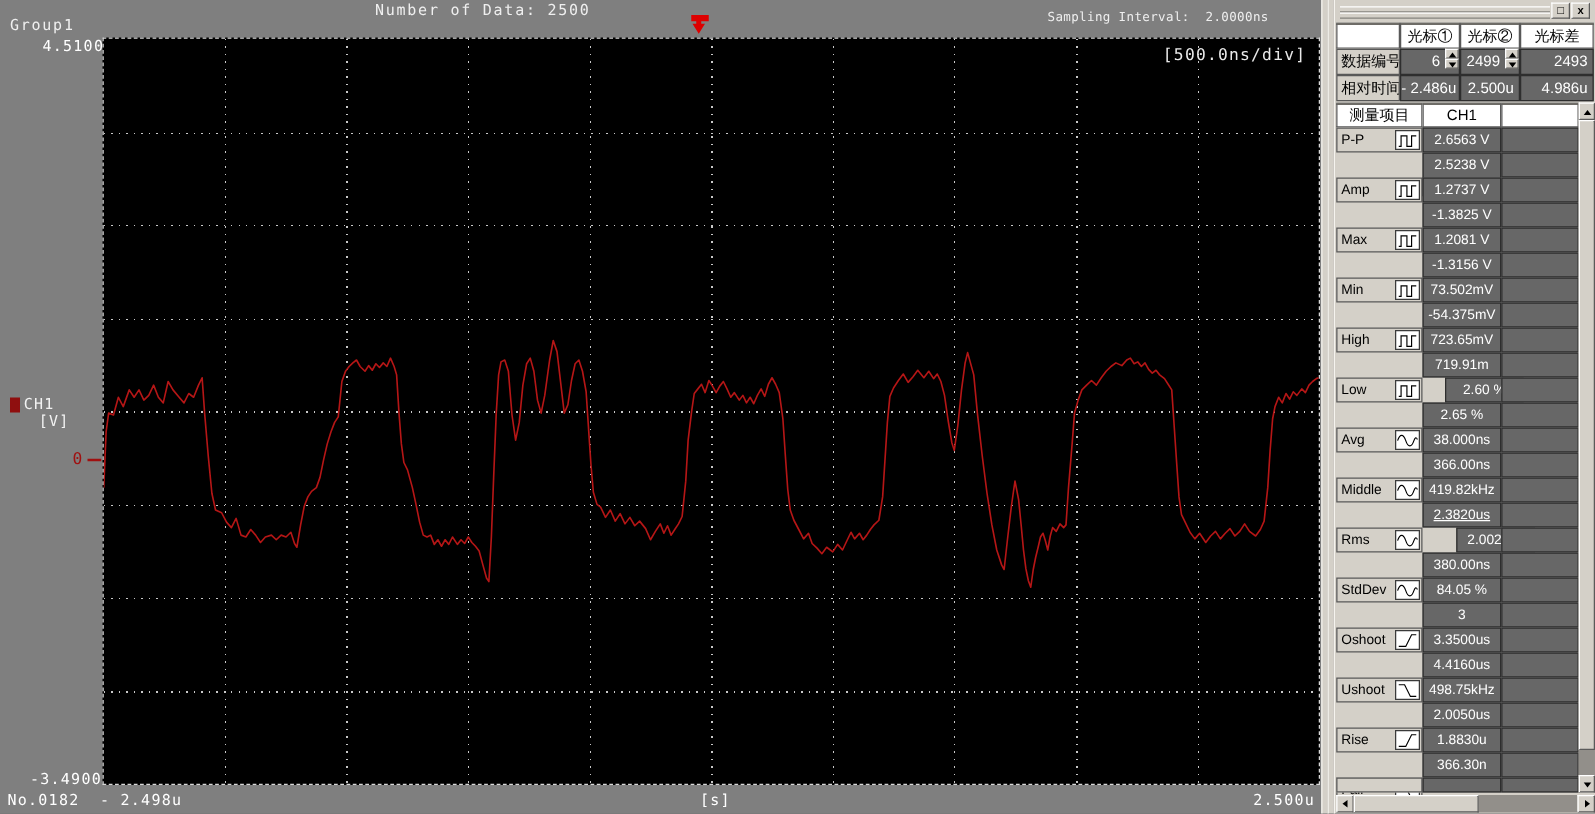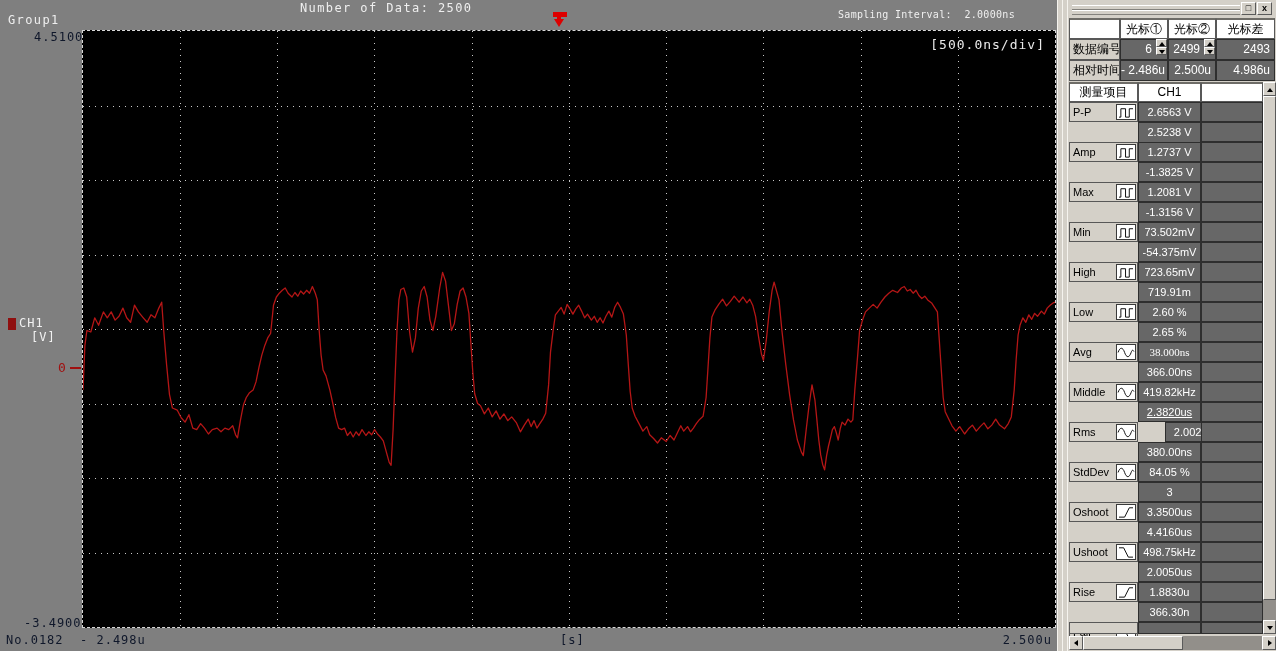--- a/index.html
+++ b/index.html
@@ -1,20 +1,20 @@
 <!DOCTYPE html>
 <html><head>
 <meta charset="utf-8">
 <style>
   html,body{margin:0;padding:0;background:#7f7f7f;}
   #app{position:relative;width:1276px;height:651px;background:#7f7f7f;overflow:hidden;
        font-family:"Liberation Sans",sans-serif;}
   .mono{font-family:"DejaVu Sans Mono",monospace;}
   .toptext{position:absolute;color:#efefef;font-size:12px;letter-spacing:1.4px;white-space:pre;}
-  .axistext{position:absolute;color:#0f172a;font-size:12px;letter-spacing:1px;white-space:pre;}
+  .axistext{position:absolute;color:#ffffff;font-size:12px;letter-spacing:1px;white-space:pre;}
   #plot{position:absolute;left:82px;top:30px;width:974px;height:598px;background:#000;
         border:1px dashed #d8d8d8;box-sizing:border-box;}
   #plot svg{position:absolute;left:0;top:0;}
   #perdiv{position:absolute;top:6px;right:10px;color:#e9e9e9;font-size:13px;letter-spacing:1px;}
   #zeromark{position:absolute;left:58px;top:360px;color:#a01010;font-size:13px;}
   #zerodash{position:absolute;left:70px;top:367px;width:11px;height:2px;background:#a01010;}
   #chbox{position:absolute;left:8px;top:318px;width:8px;height:12px;background:#8f0f0f;}
   #chlabel{position:absolute;left:19px;top:316px;color:#f2f2f2;font-size:12px;letter-spacing:1px;}
   #chunit{position:absolute;left:31px;top:330px;color:#f2f2f2;font-size:12px;letter-spacing:1px;}
   #trig{position:absolute;left:552px;top:11px;width:18px;height:17px;}
@@ -195,31 +195,31 @@
         <div class="cell vcell ctr" style="left: 70px; top: 262px; width: 63px; height: 20px; font-size: 11px;">723.65mV</div>
         <div class="cell vcell" style="left: 133px; top: 262px; width: 62px; height: 20px;"></div>
         <div class="cell mlabel" style="left: 1px; top: 282px; width: 69px; height: 20px;"><span>StdDev</span><span class="micon"><svg width="18" height="14" viewBox="0 0 19 15">
               <path d="M1,8 C3,2 6,2 8,8 C10,14 13,14 15,8 C16,5 17,5 18,7" fill="none" stroke="#000" stroke-width="1"></path>
             </svg></span></div>
         <div class="cell vcell ctr" style="left: 70px; top: 282px; width: 63px; height: 20px; font-size: 11px;">719.91m</div>
         <div class="cell vcell" style="left: 133px; top: 282px; width: 62px; height: 20px;"></div>
         <div class="cell mlabel" style="left: 1px; top: 302px; width: 69px; height: 20px;"><span>Oshoot</span><span class="micon"><svg width="18" height="14" viewBox="0 0 19 15">
               <path d="M2,13 L8,13 13,3 17,3" fill="none" stroke="#000" stroke-width="1"></path>
             </svg></span></div>
-        <div class="cell vcell ctr" style="left: 70px; top: 302px; width: 63px; height: 20px; font-size: 11px;">2.60 %</div>
+        <div class="cell vcell ctr" style="left: 88px; top: 302px; width: 63px; height: 20px; font-size: 11px;">2.60 %</div>
         <div class="cell vcell" style="left: 133px; top: 302px; width: 62px; height: 20px;"></div>
         <div class="cell mlabel" style="left: 1px; top: 322px; width: 69px; height: 20px;"><span>Ushoot</span><span class="micon"><svg width="18" height="14" viewBox="0 0 19 15">
               <path d="M2,3 L7,3 12,13 17,13" fill="none" stroke="#000" stroke-width="1"></path>
             </svg></span></div>
         <div class="cell vcell ctr" style="left: 70px; top: 322px; width: 63px; height: 20px; font-size: 11px;">2.65 %</div>
         <div class="cell vcell" style="left: 133px; top: 322px; width: 62px; height: 20px;"></div>
         <div class="cell mlabel" style="left: 1px; top: 342px; width: 69px; height: 20px;"><span>Rise</span><span class="micon"><svg width="18" height="14" viewBox="0 0 19 15">
               <path d="M2,13 L8,13 13,3 17,3" fill="none" stroke="#000" stroke-width="1"></path>
             </svg></span></div>
-        <div class="cell vcell ctr" style="left: 70px; top: 342px; width: 63px; height: 20px; font-size: 11px; font-family: Liberation Serif, serif;">38.000ns</div>
+        <div class="cell vcell ctr" style="left: 70px; top: 342px; width: 63px; height: 20px; font-size: 11px;">38.000ns</div>
         <div class="cell vcell" style="left: 133px; top: 342px; width: 62px; height: 20px;"></div>
         <div class="cell mlabel" style="left: 1px; top: 362px; width: 69px; height: 20px;"><span>Fall</span><span class="micon"><svg width="18" height="14" viewBox="0 0 19 15">
               <path d="M2,3 L7,3 12,13 17,13" fill="none" stroke="#000" stroke-width="1"></path>
             </svg></span></div>
         <div class="cell vcell ctr" style="left: 70px; top: 362px; width: 63px; height: 20px; font-size: 11px;">366.00ns</div>
         <div class="cell vcell" style="left: 133px; top: 362px; width: 62px; height: 20px;"></div>
         <div class="cell vcell ctr" style="left: 70px; top: 382px; width: 63px; height: 20px; font-size: 11px;">419.82kHz</div>
         <div class="cell vcell" style="left: 133px; top: 382px; width: 62px; height: 20px;"></div>
         <div class="cell vcell ctr" style="left: 70px; top: 402px; width: 63px; height: 20px; font-size: 11px; text-decoration: underline;">2.3820us</div>
         <div class="cell vcell" style="left: 133px; top: 402px; width: 62px; height: 20px;"></div>

